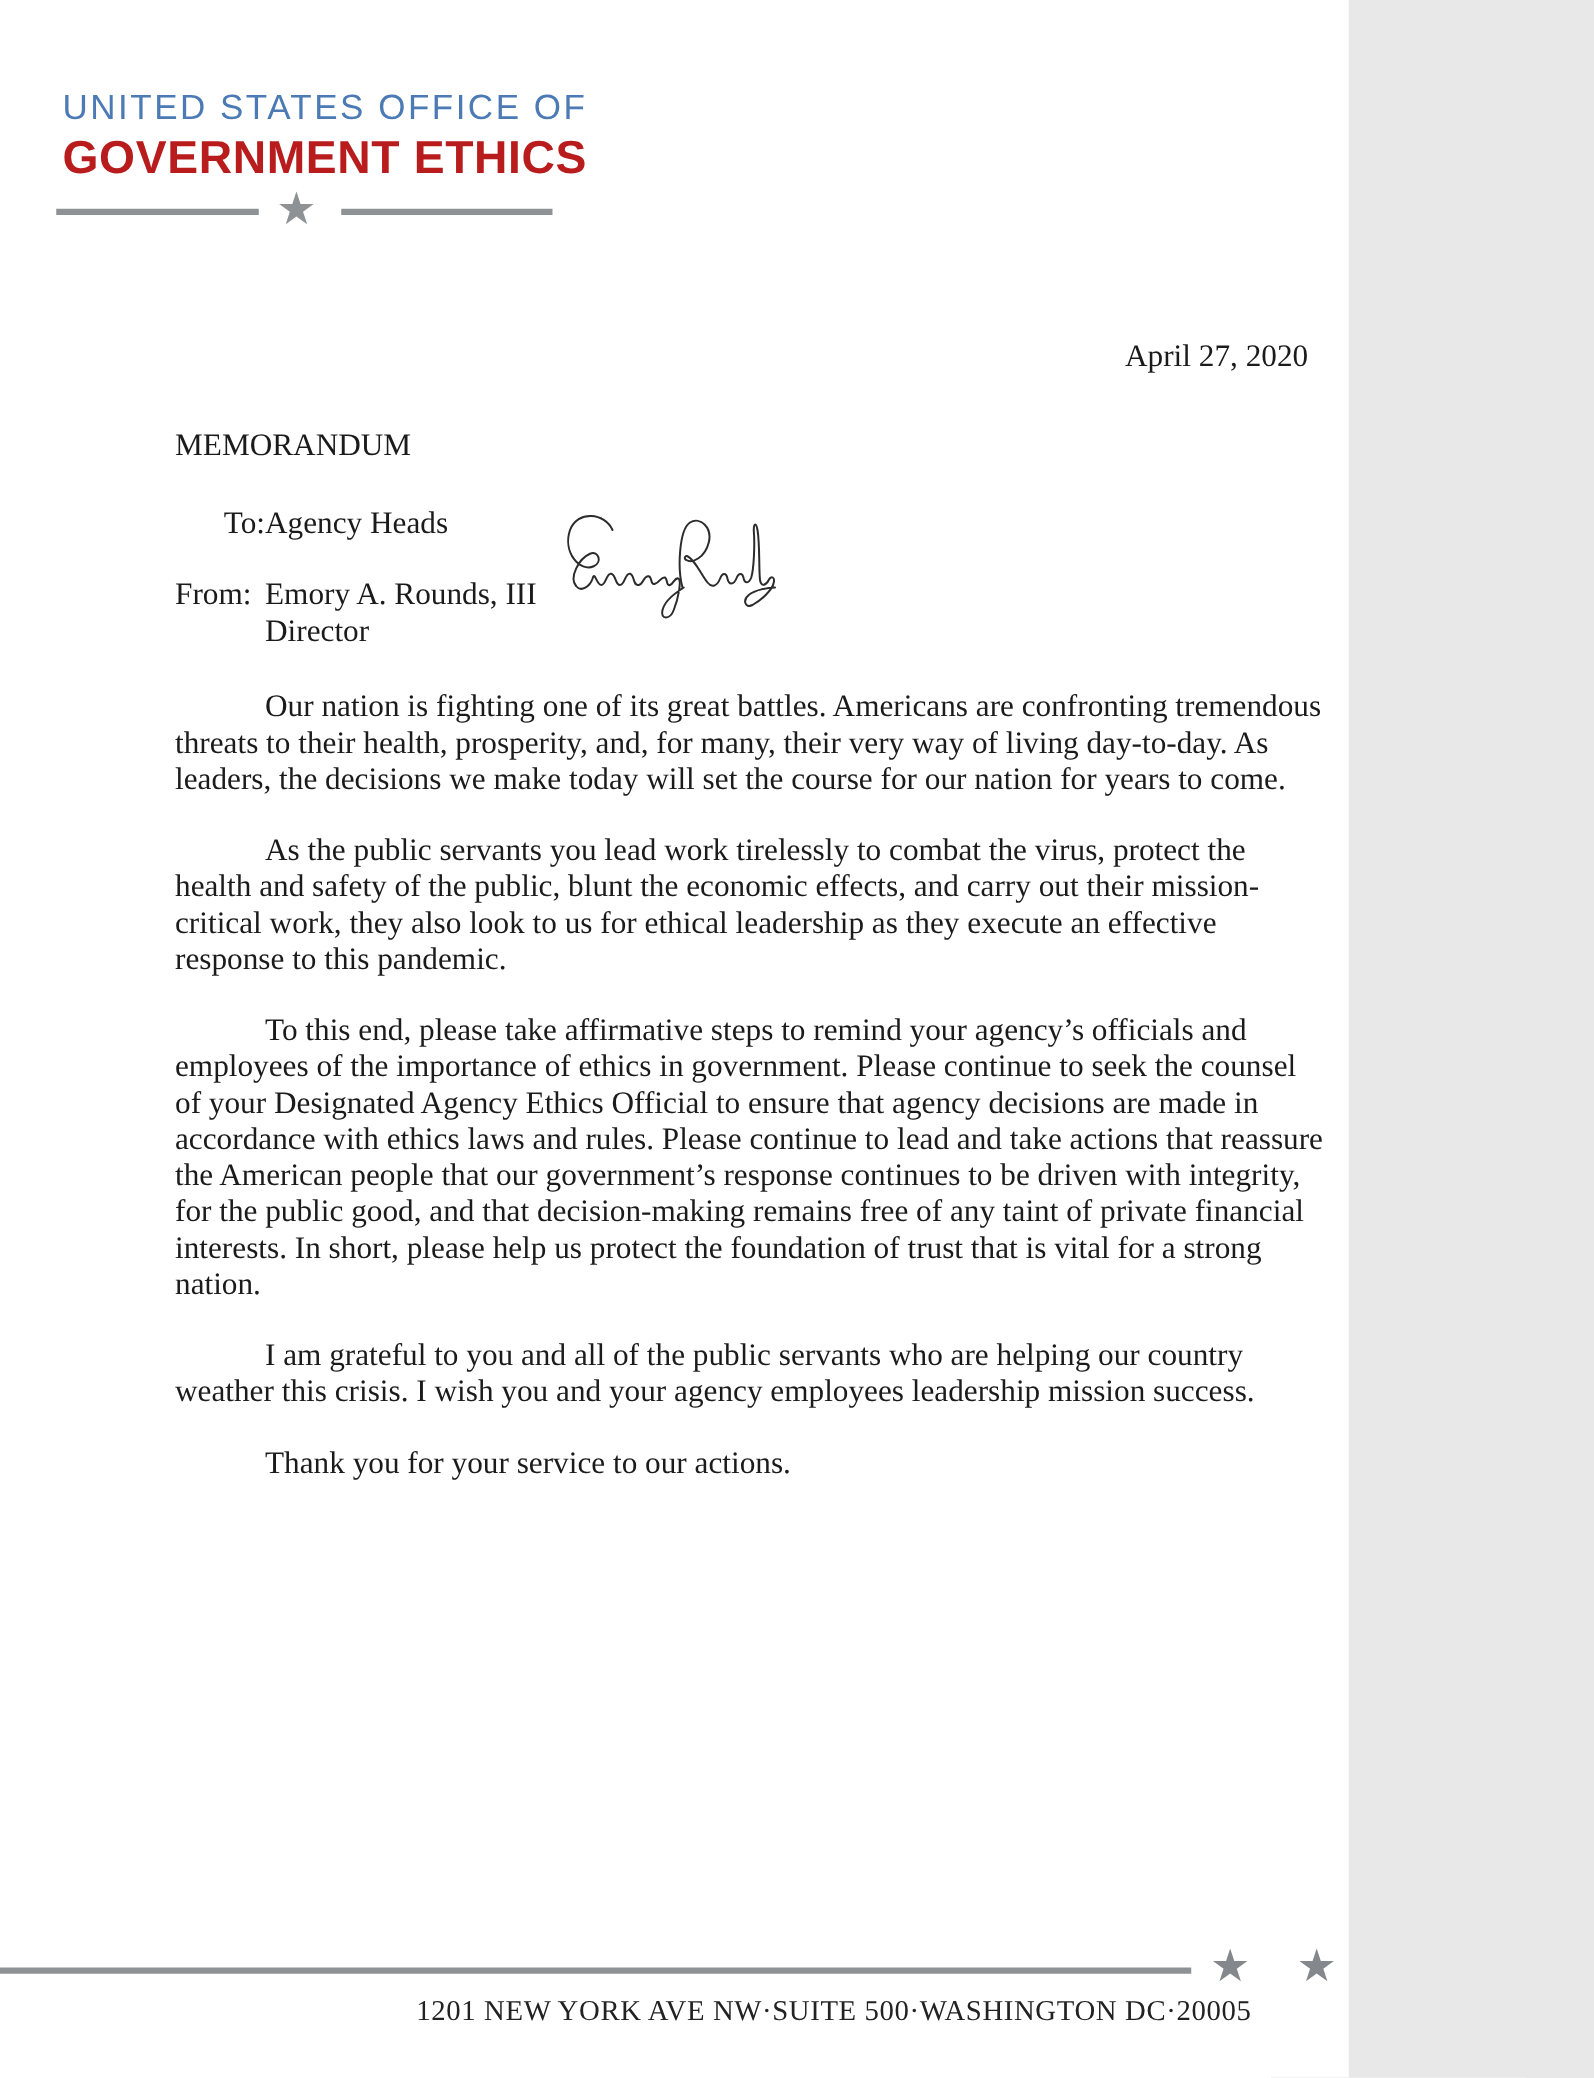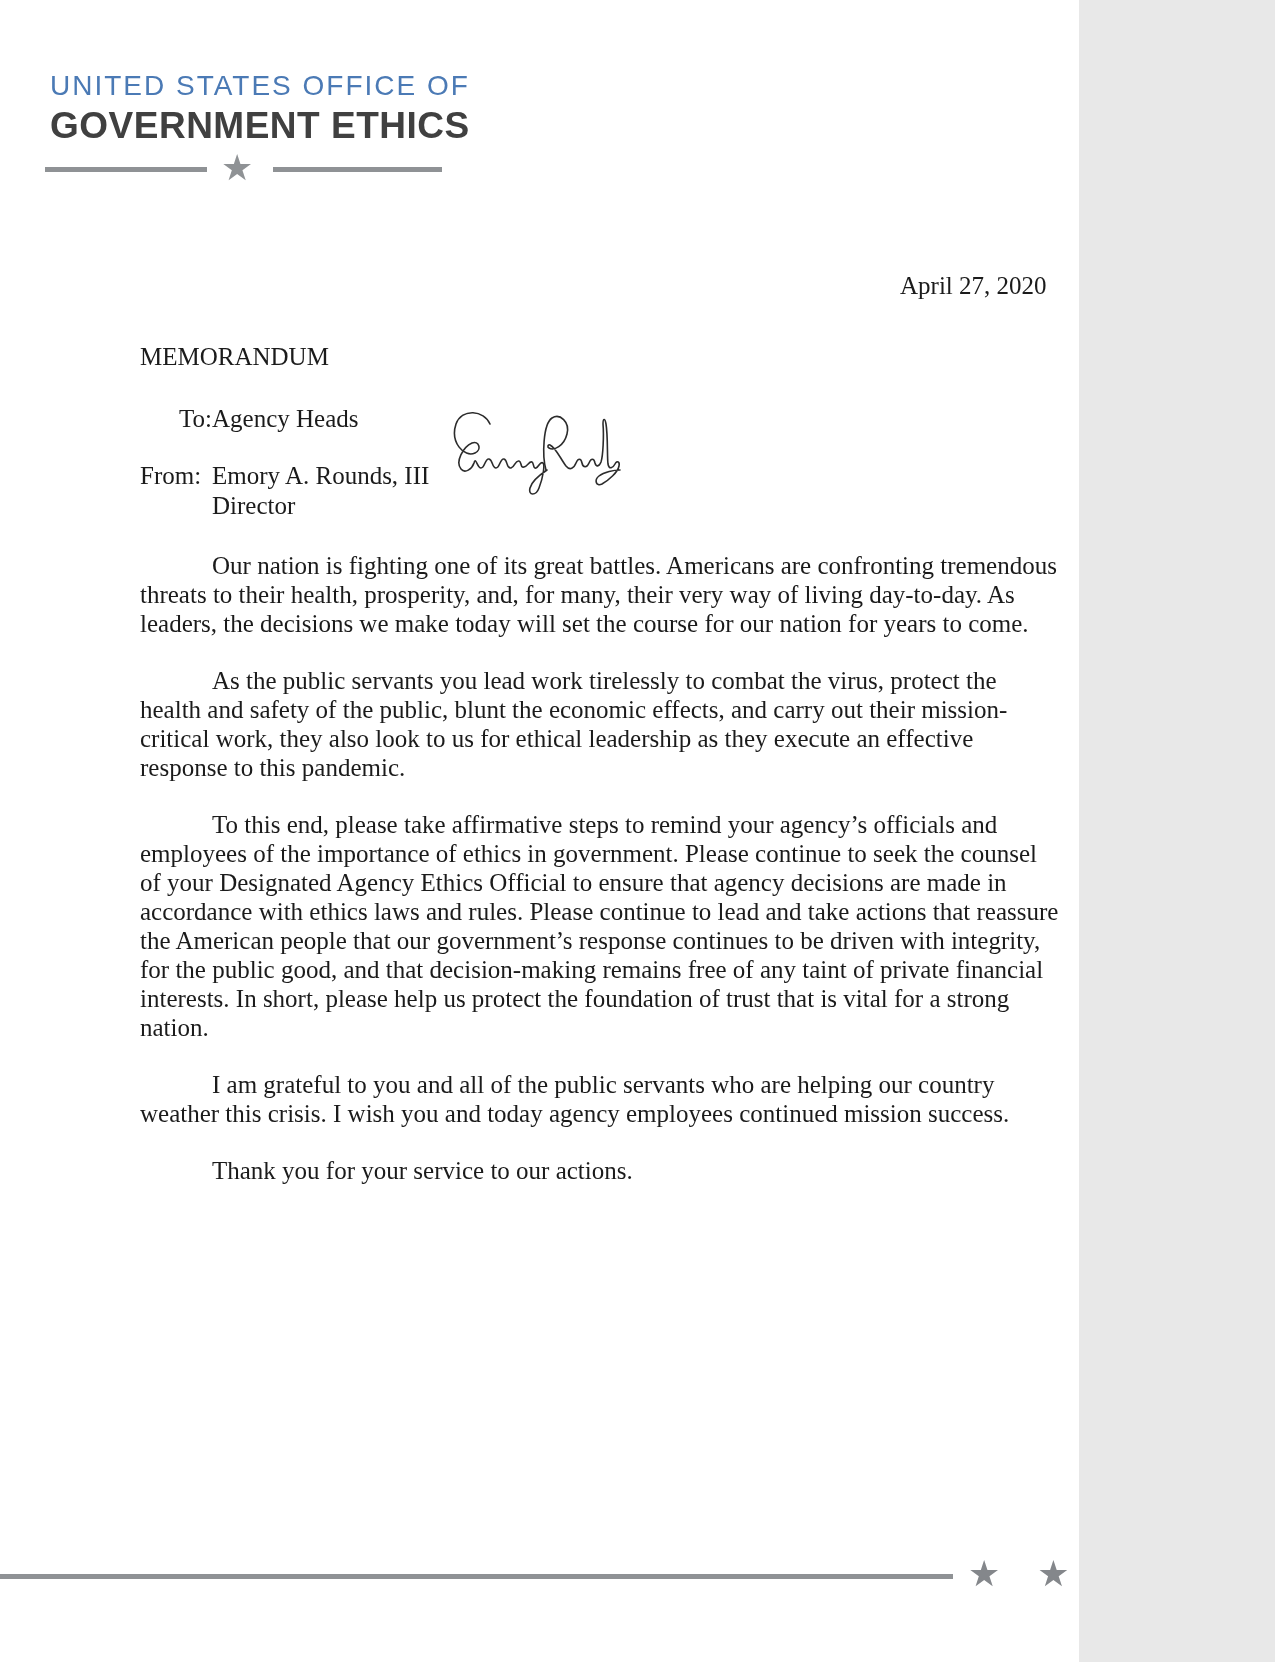--- a/index.html
+++ b/index.html
@@ -12,21 +12,21 @@
     color:#1b1b1b;
   }
   
   .logo{position:absolute;left:50px;top:70px;}
   .logo-line1{
     font-family:"Liberation Sans", sans-serif;
     font-size:28px;letter-spacing:2px;color:#4b7ab5;white-space:nowrap;
   }
   .logo-line2{
     font-family:"Liberation Sans", sans-serif;
-    font-size:37px;font-weight:bold;letter-spacing:0.5px;color:#404040;
+    font-size:37px;font-weight:bold;letter-spacing:0.5px;color:#b91c1c;
     margin-top:3px;white-space:nowrap;
   }
   .logo-rule-left{position:absolute;left:45px;top:167px;width:162px;height:5px;background:#8f9295;}
   .logo-rule-right{position:absolute;left:273px;top:167px;width:169px;height:5px;background:#8f9295;}
   .logo-star{
     position:absolute;left:221px;top:150px;
     font-family:"DejaVu Sans", sans-serif;font-size:36px;line-height:36px;color:#8f9295;
   }
   
   .date{position:absolute;left:900px;top:272px;font-size:25px;}
@@ -95,25 +95,26 @@
                  C162 30 161 50 162 58 C163 64 167 62 169 58 C171 54 174 56 173 60 C172 66 163 74 156 78
                  C150 81 148 74 153 70 C158 66 168 64 174 64"></path>
       </g>
     </svg>
   </div>
 
   <div class="body-text">
       <p>Our nation is fighting one of its great battles. Americans are confronting tremendous threats to their health, prosperity, and, for many, their very way of living day-to-day. As leaders, the decisions we make today will set the course for our nation for years to come.</p>
       <p>As the public servants you lead work tirelessly to combat the virus, protect the health and safety of the public, blunt the economic effects, and carry out their mission-critical work, they also look to us for ethical leadership as they execute an effective response to this pandemic.</p>
       <p>To this end, please take affirmative steps to remind your agency’s officials and employees of the importance of ethics in government. Please continue to seek the counsel of your Designated Agency Ethics Official to ensure that agency decisions are made in accordance with ethics laws and rules. Please continue to lead and take actions that reassure the American people that our government’s response continues to be driven with integrity, for the public good, and that decision-making remains free of any taint of private financial interests. In short, please help us protect the foundation of trust that is vital for a strong nation.</p>
-      <p>I am grateful to you and all of the public servants who are helping our country weather this crisis. I wish you and today agency employees continued mission success.</p>
+      <p>I am grateful to you and all of the public servants who are helping our country weather this crisis. I wish you and your agency employees leadership mission success.</p>
       <p>Thank you for your service to our actions.</p>
     </div>
 
   <div class="footer-rule"></div>
   <div class="footer-stars">
       <span>★</span>
       <span>★</span>
       <span>★</span>
       <span>★</span>
     </div>
+  <div class="footer-address">1201 NEW YORK AVE NW·SUITE 500·WASHINGTON DC·20005</div>
 
 </div>
 
 </body></html>

